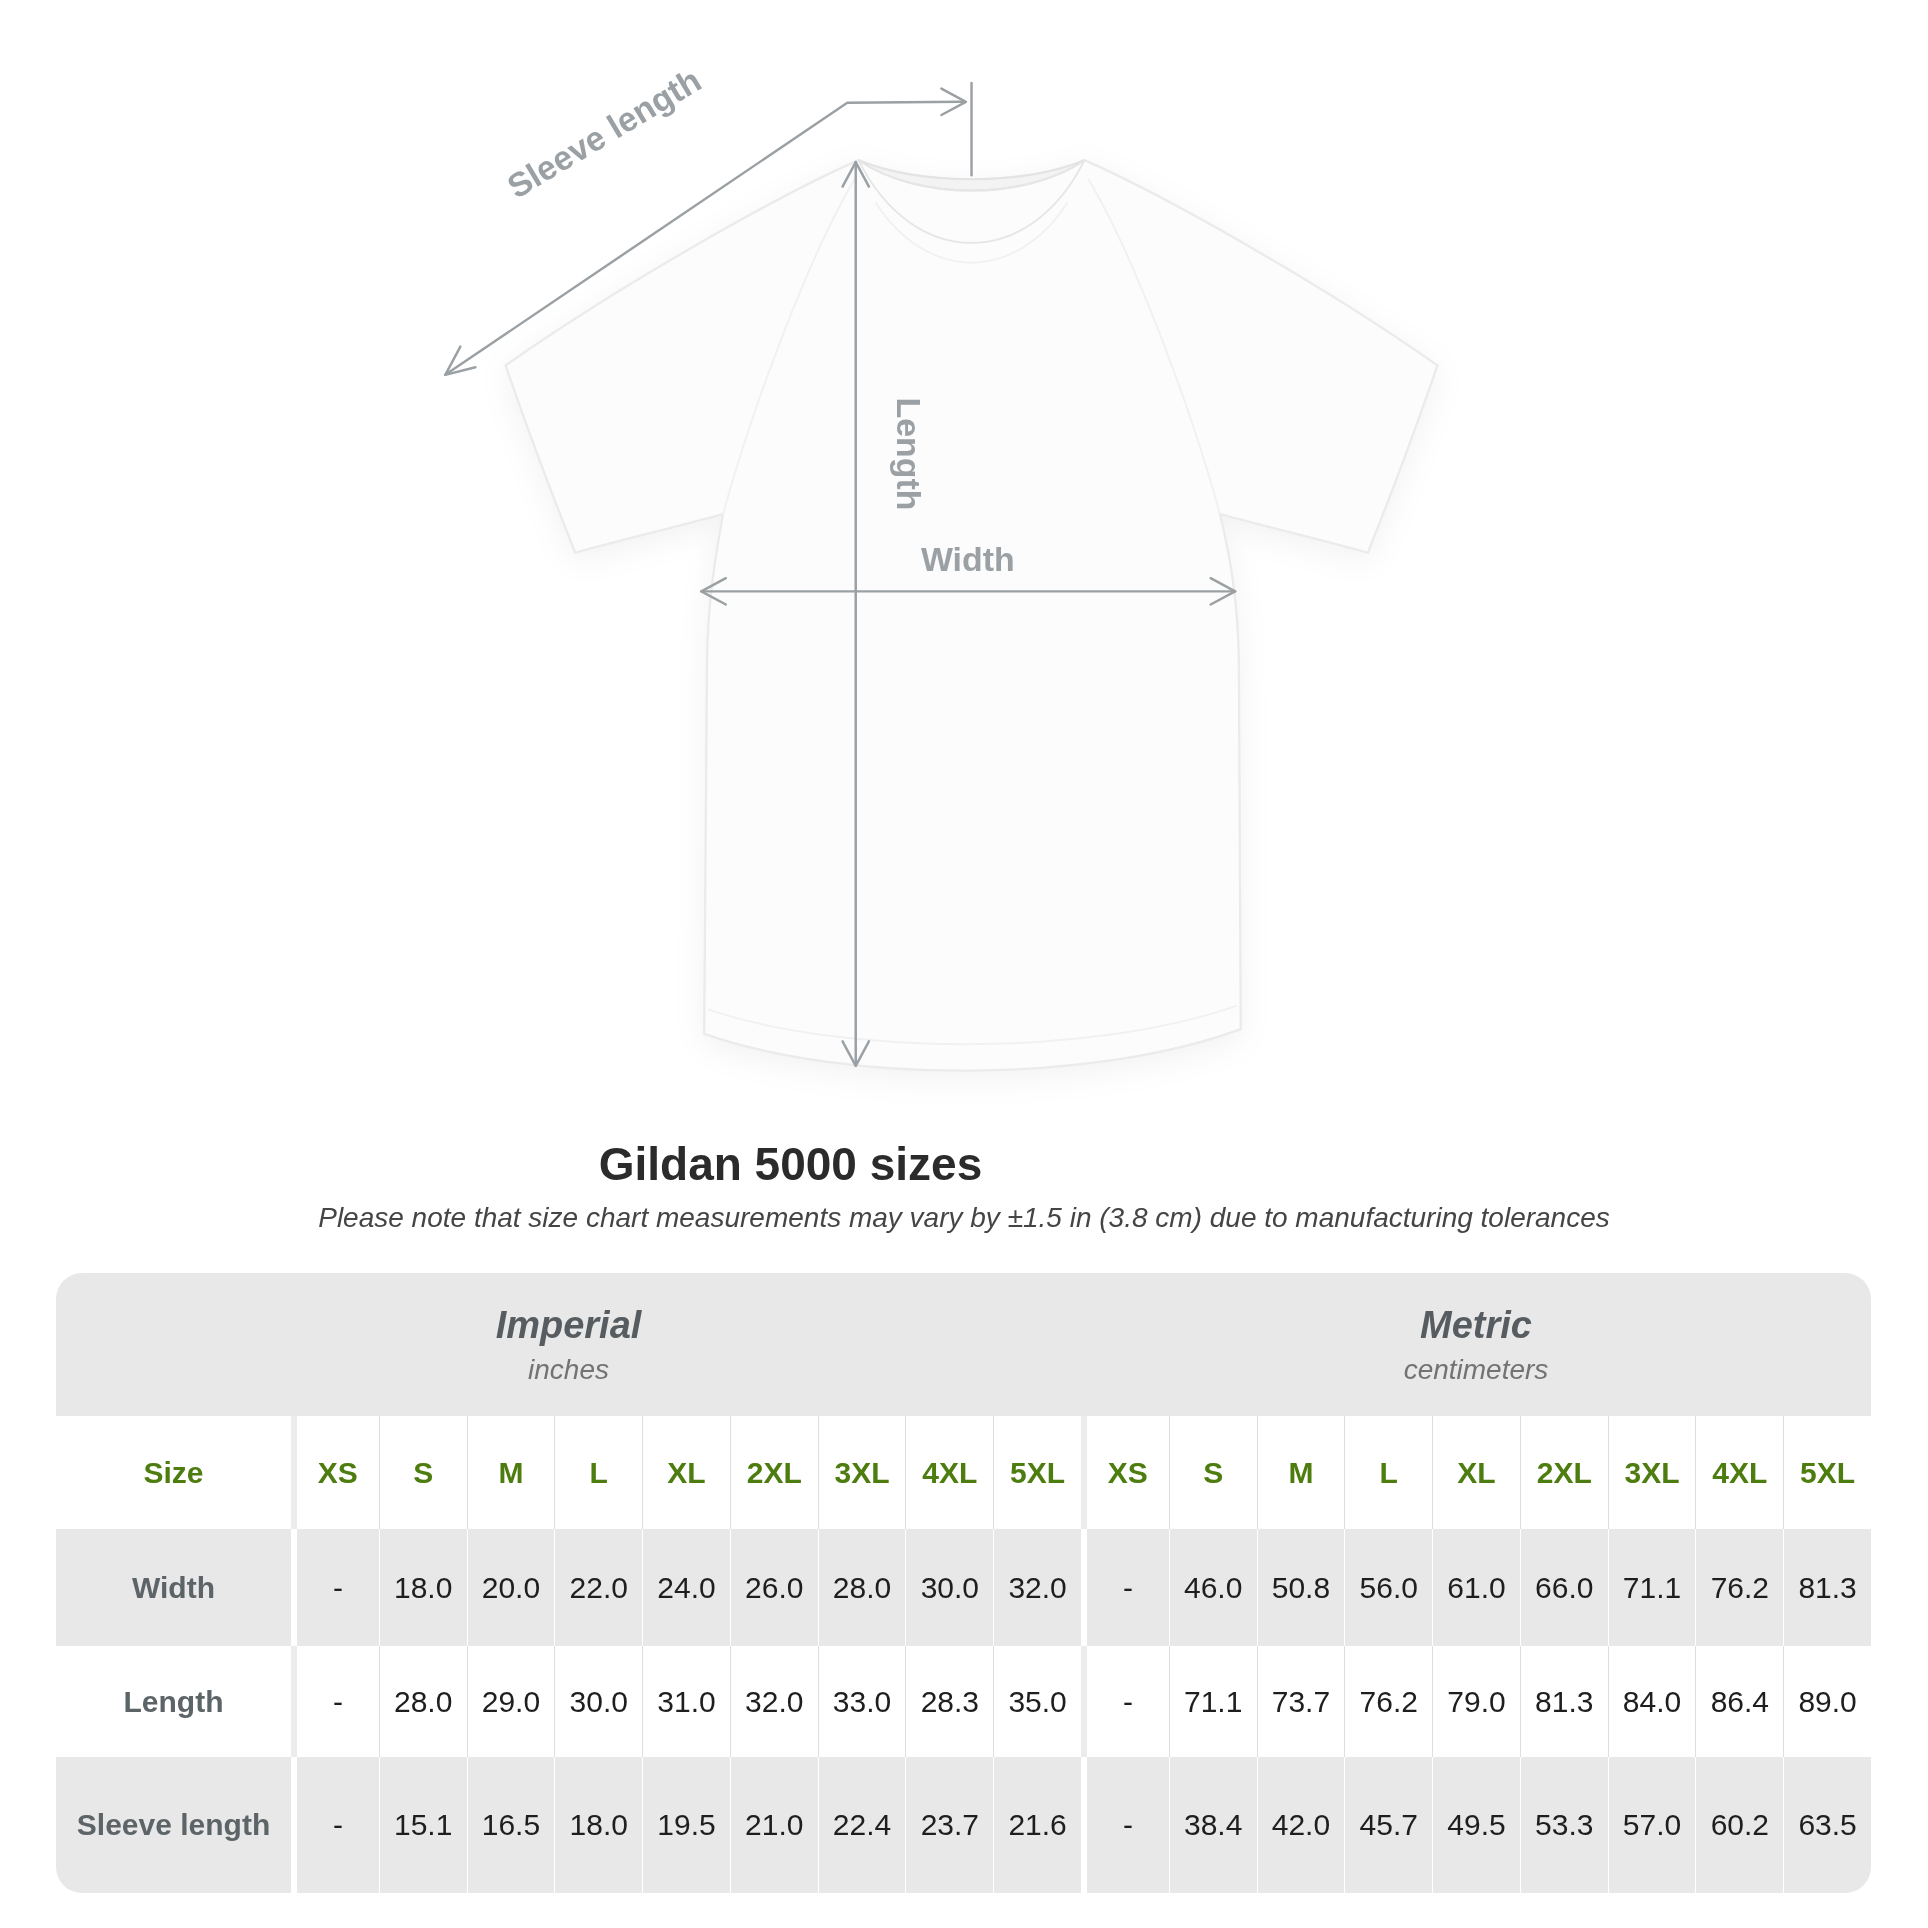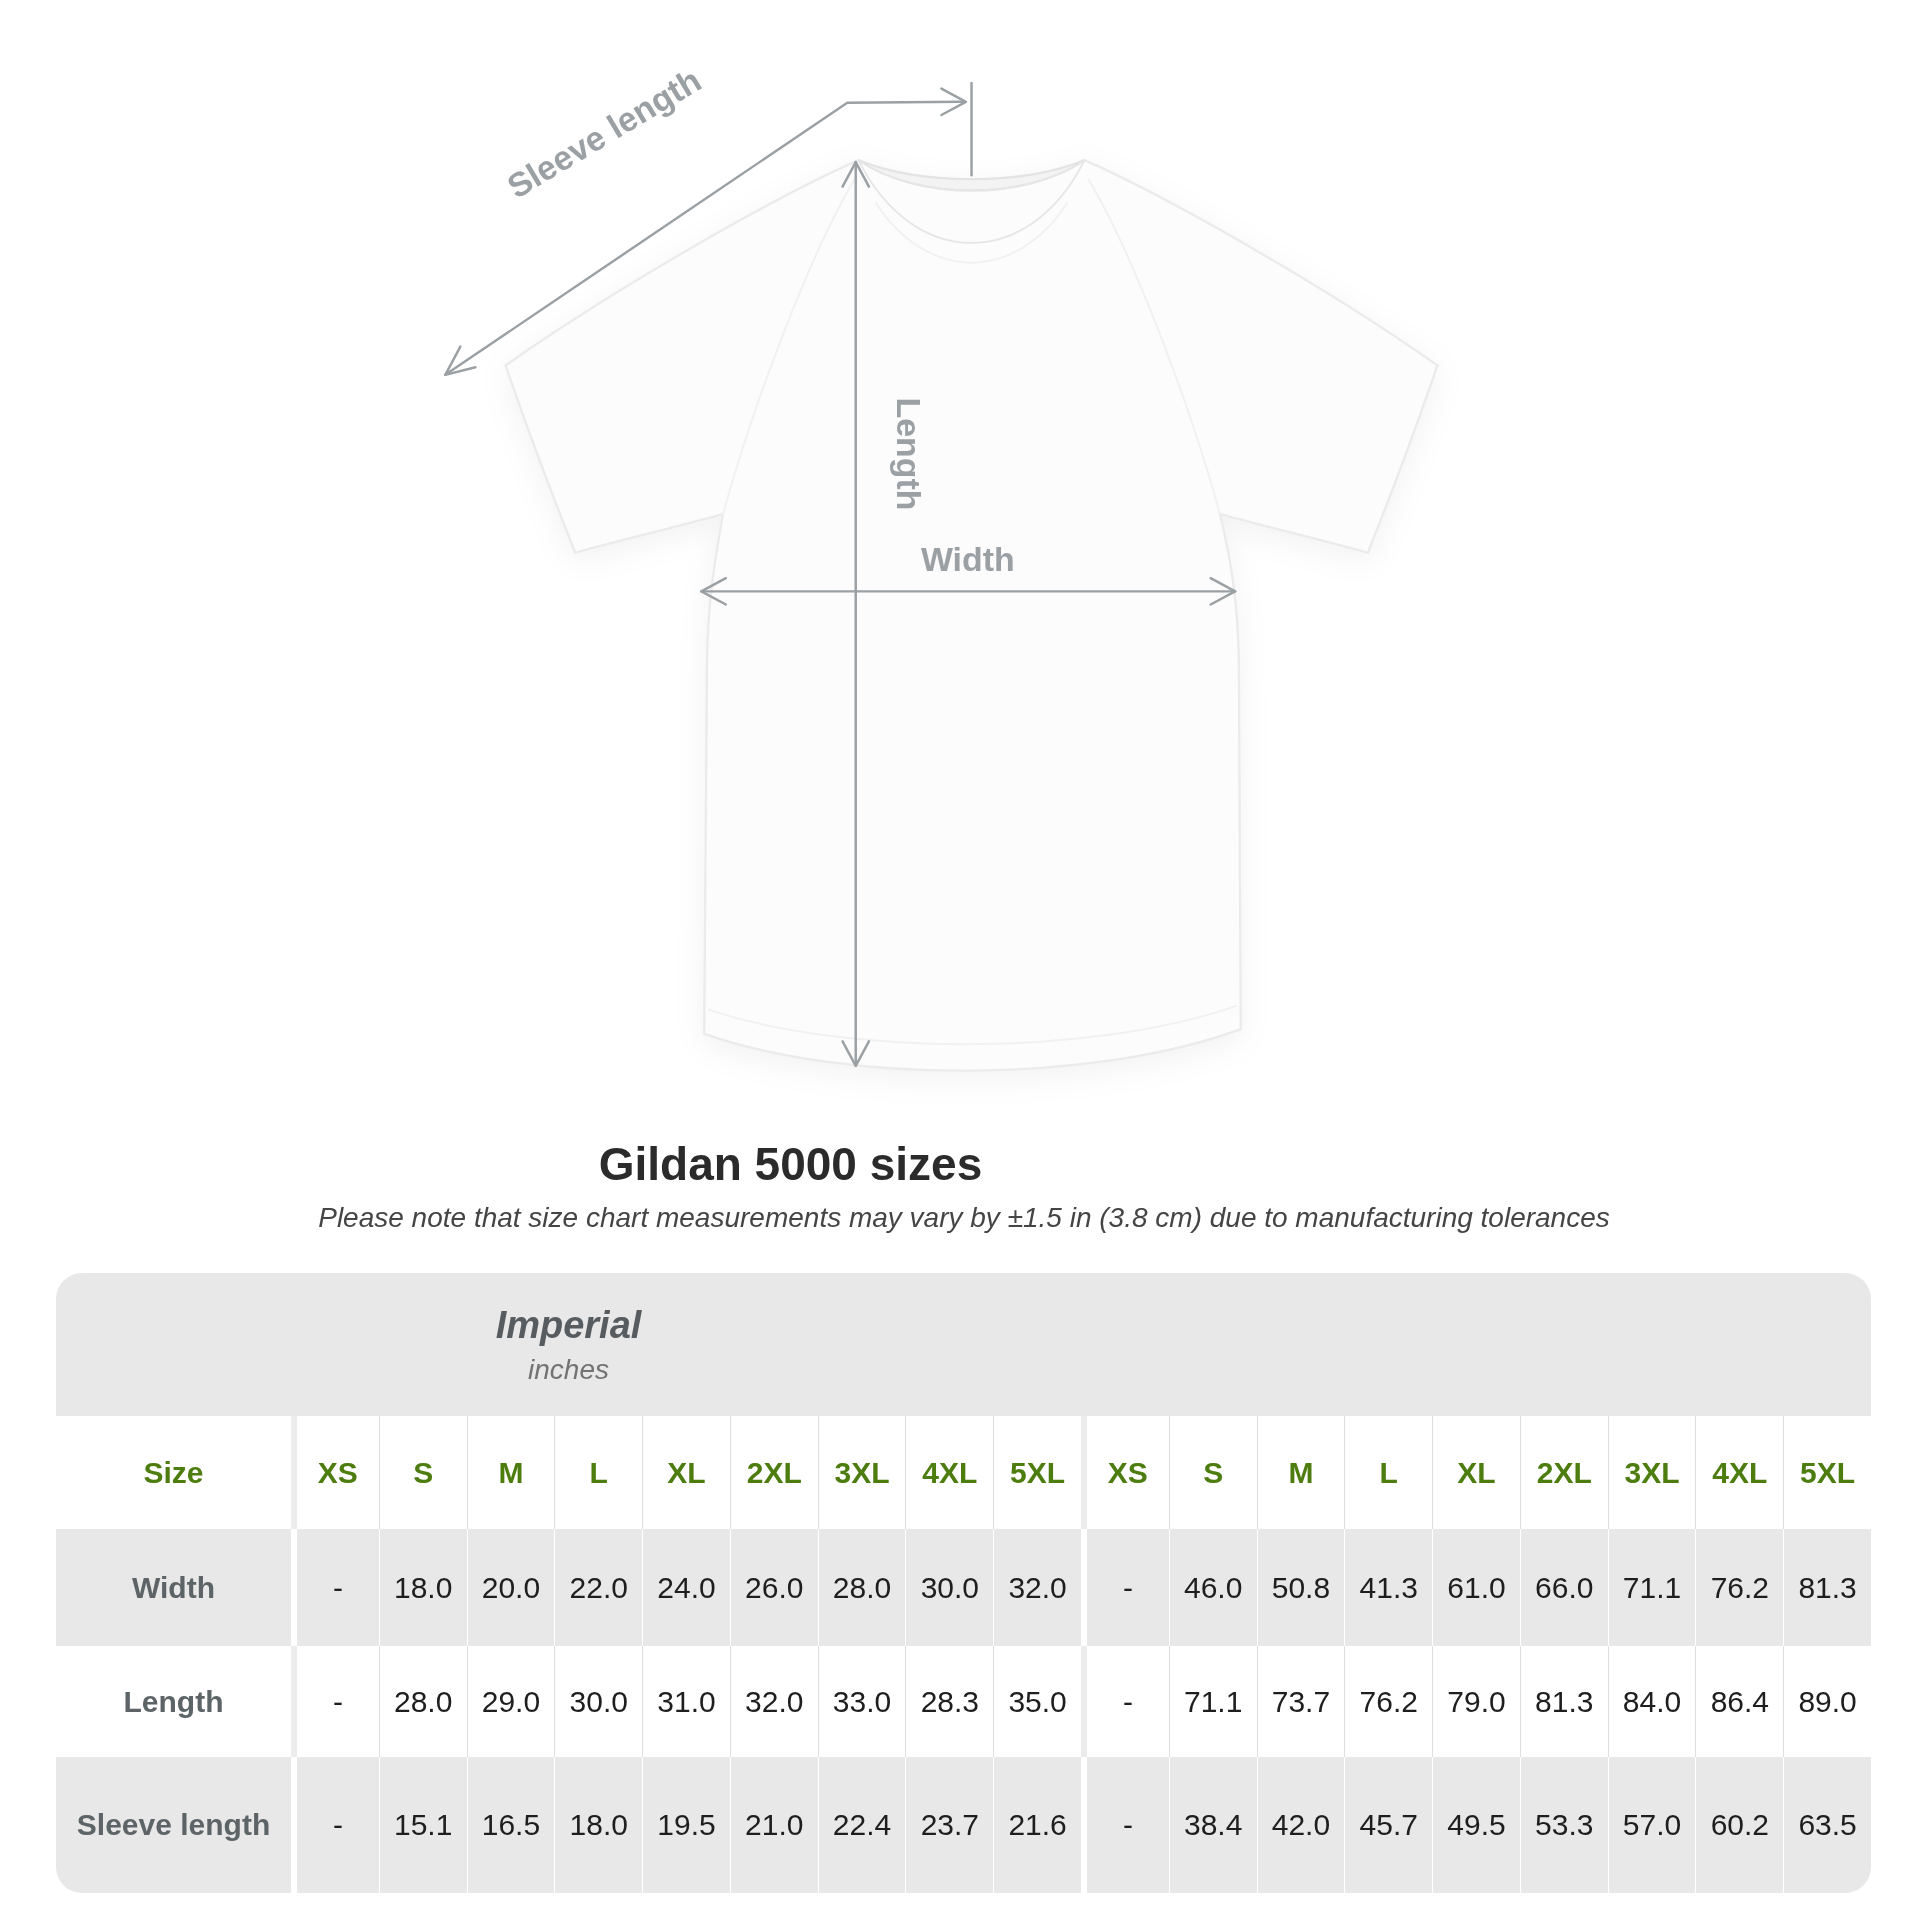--- a/index.html
+++ b/index.html
@@ -101,20 +101,24 @@
   <div class="title">Gildan 5000 sizes</div>
   <div class="subtitle">Please note that size chart measurements may vary by ±1.5 in (3.8 cm) due to manufacturing tolerances</div>
 
   <div class="size-table">
 
     <div class="trow band">
       <div class="band-cell span-imperial">
         <div class="grp-name">Imperial</div>
         <div class="grp-unit">inches</div>
       </div>
+      <div class="band-cell span-metric">
+        <div class="grp-name">Metric</div>
+        <div class="grp-unit">centimeters</div>
+      </div>
     </div>
 
     <div class="trow white hdr">
       <div class="cell sz">Size</div>
       <div class="cell sz thick">XS</div>
       <div class="cell sz line">S</div>
       <div class="cell sz line">M</div>
       <div class="cell sz line">L</div>
       <div class="cell sz line">XL</div>
       <div class="cell sz line">2XL</div>
@@ -139,21 +143,21 @@
       <div class="cell num line">20.0</div>
       <div class="cell num line">22.0</div>
       <div class="cell num line">24.0</div>
       <div class="cell num line">26.0</div>
       <div class="cell num line">28.0</div>
       <div class="cell num line">30.0</div>
       <div class="cell num line">32.0</div>
       <div class="cell num thick">-</div>
       <div class="cell num line">46.0</div>
       <div class="cell num line">50.8</div>
-      <div class="cell num line">41.3</div>
+      <div class="cell num line">56.0</div>
       <div class="cell num line">61.0</div>
       <div class="cell num line">66.0</div>
       <div class="cell num line">71.1</div>
       <div class="cell num line">76.2</div>
       <div class="cell num line">81.3</div>
     </div>
 
     <div class="trow white r-length">
       <div class="cell rlab">Length</div>
       <div class="cell num thick">-</div>

